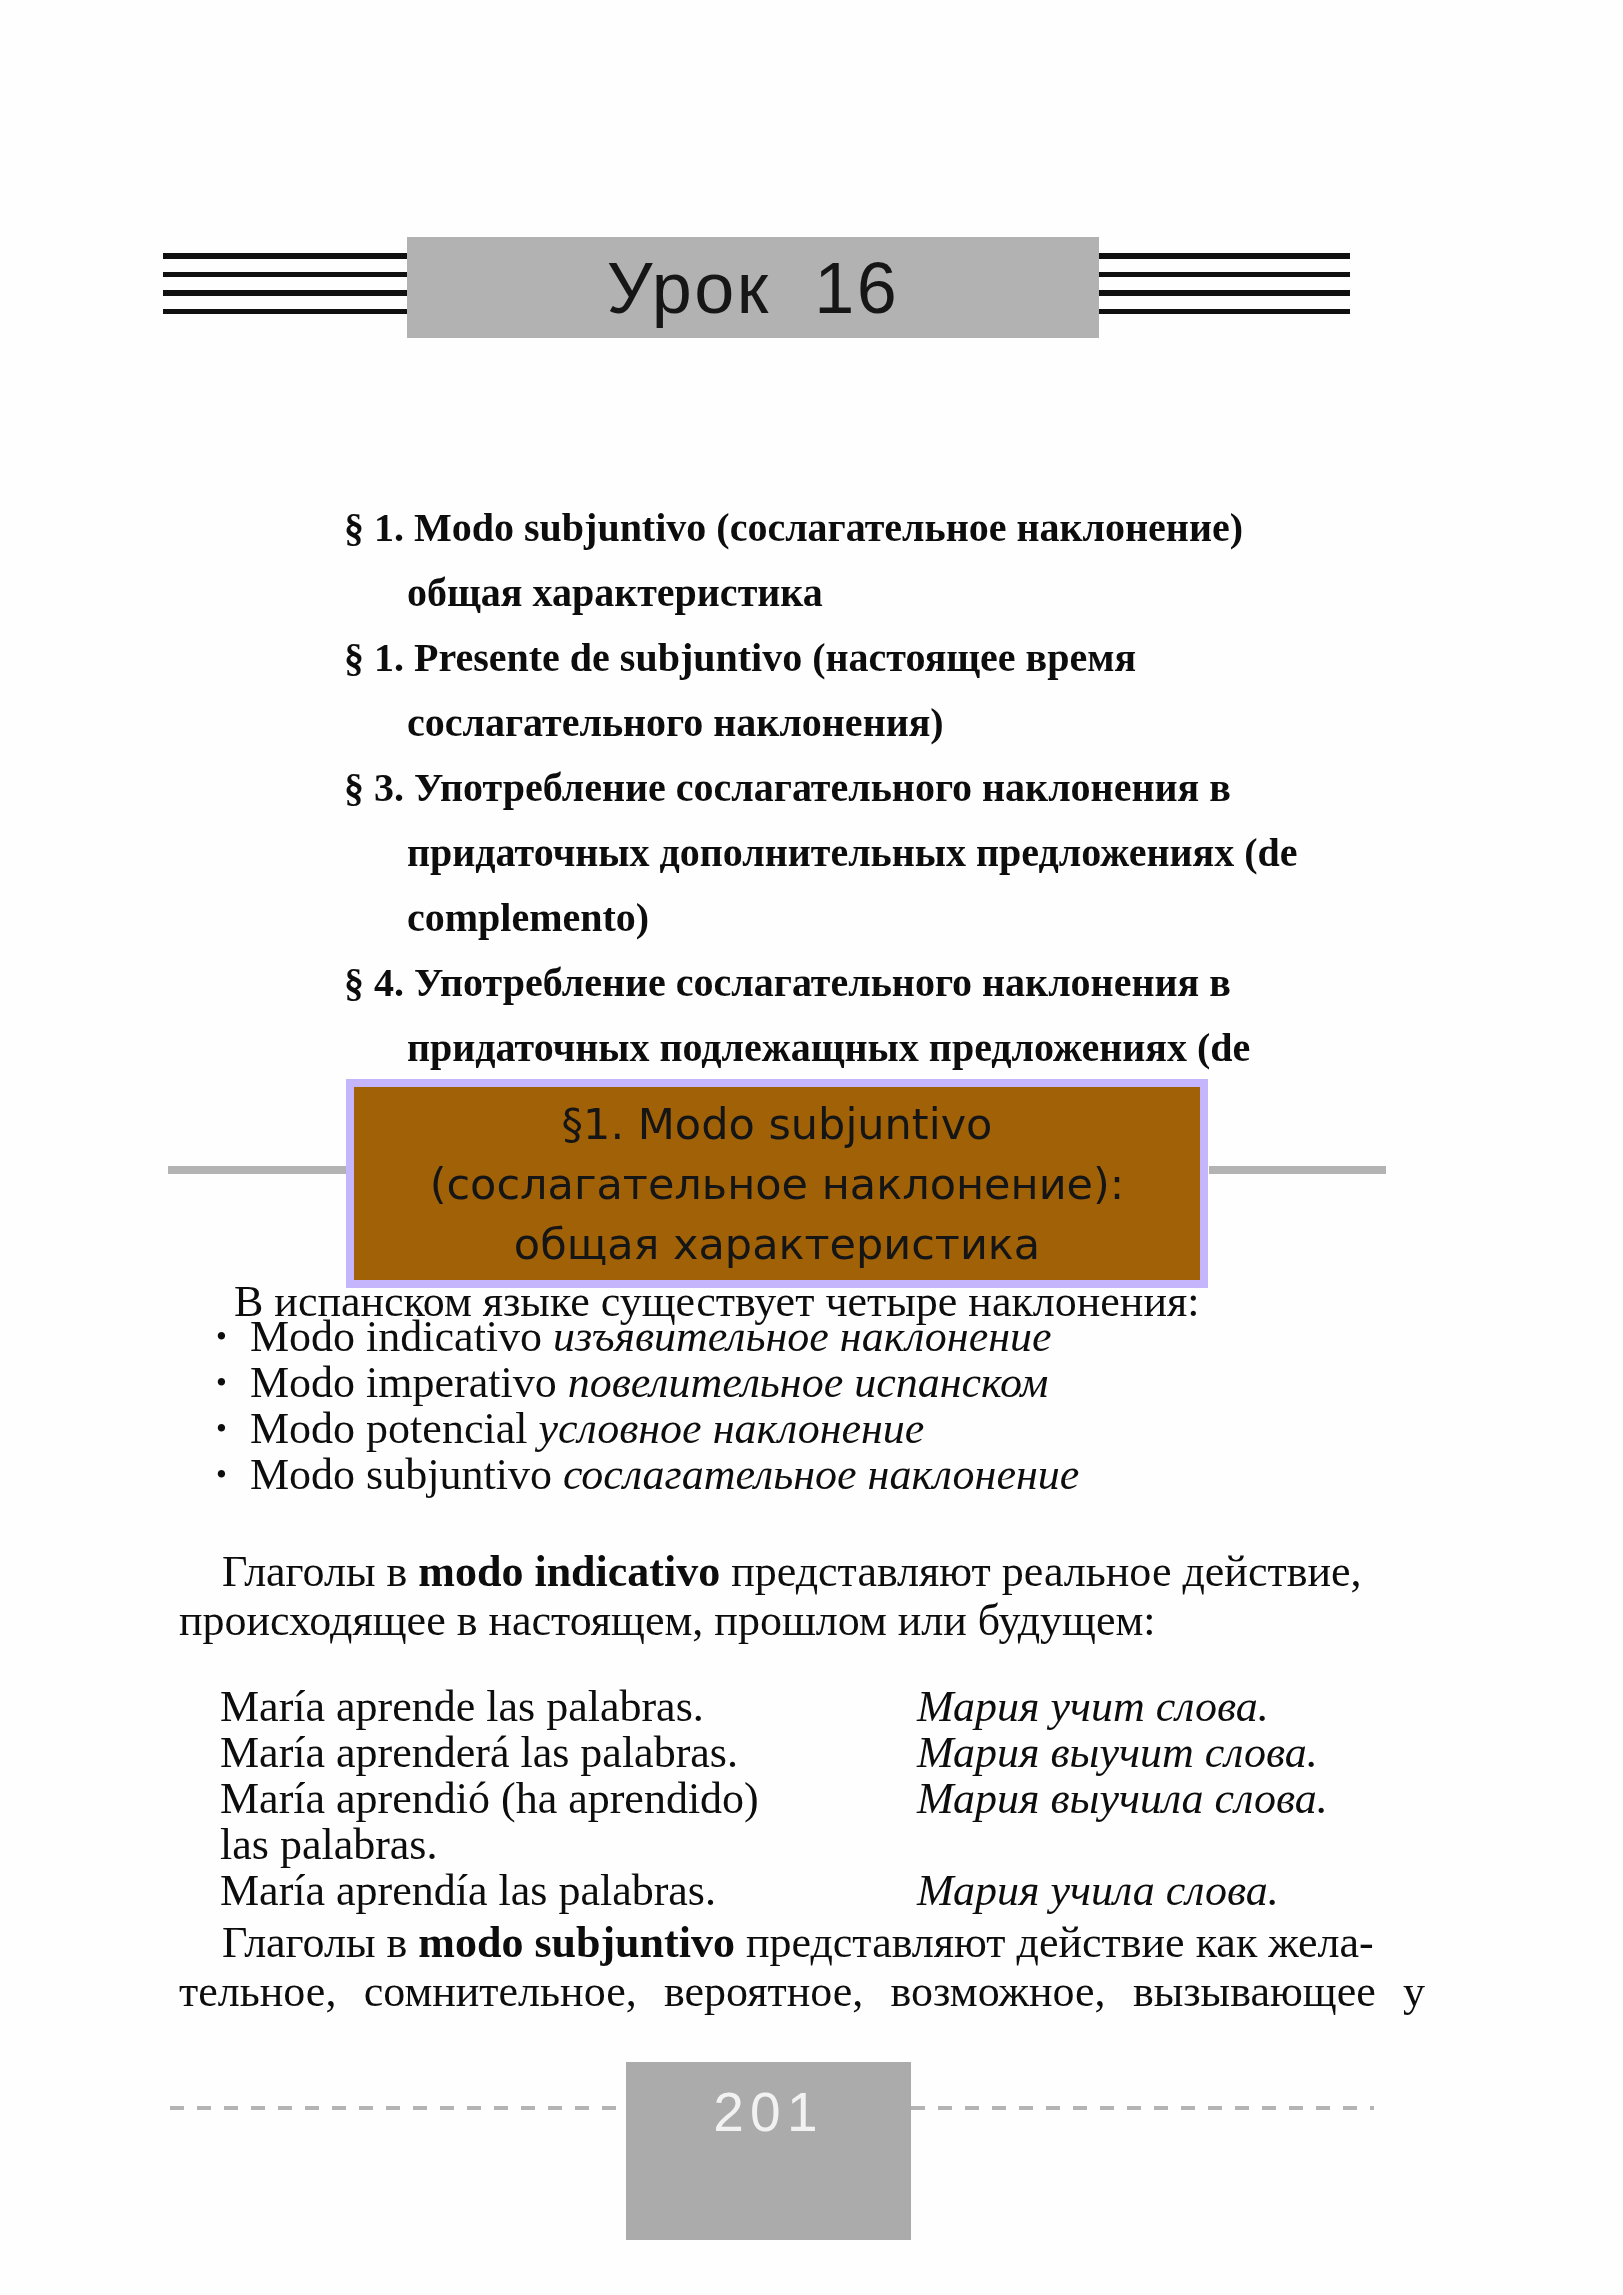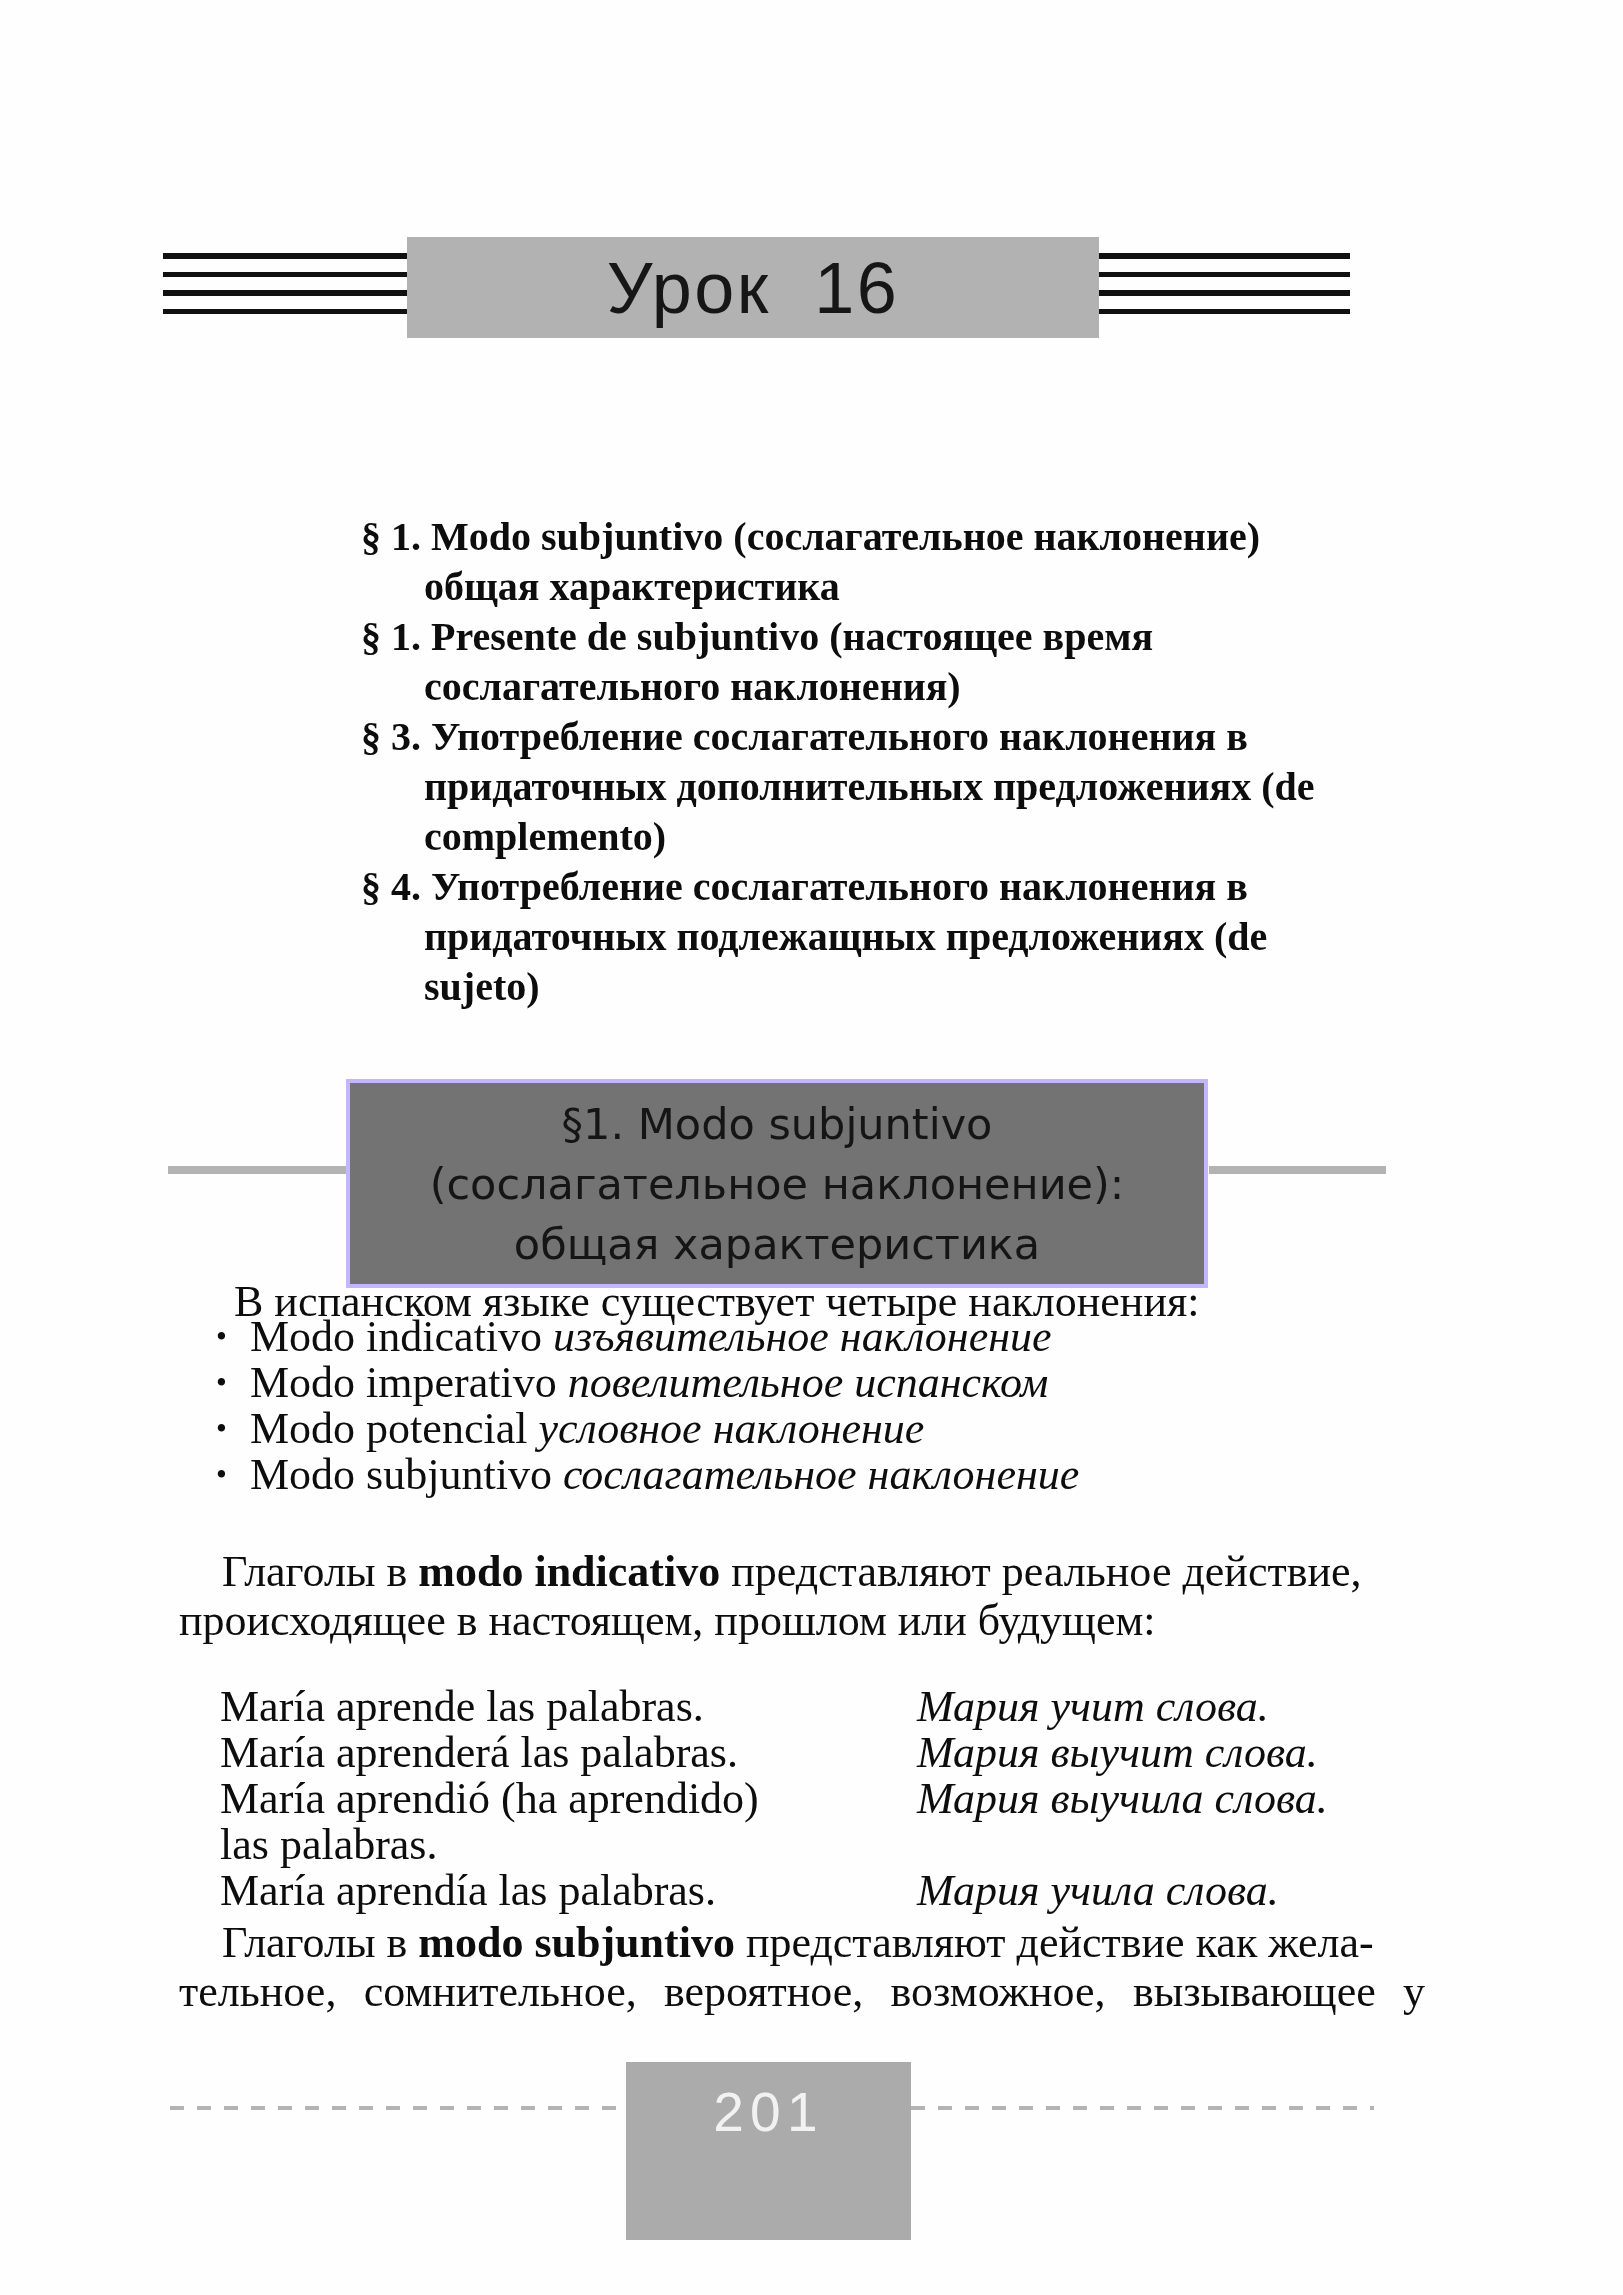--- a/index.html
+++ b/index.html
@@ -23,32 +23,32 @@
     font-size:72px; letter-spacing:2.5px; word-spacing:21px; color:#161616;
   }
   .rules{position:absolute; width:248px;}
   .rules .bar{height:5.6px; background:#101010; margin-bottom:13px;}
   .rules .bar:last-child{margin-bottom:0;}
   .rules-left{left:163px; top:253px; width:244px;}
   .rules-right{left:1099px; top:253px; width:251px;}
   
   .toc{
     position:absolute; left:344px; top:495px; width:977px;
-    font-size:40px; line-height:50px; font-weight:bold;
-    list-style:none; margin:17px; padding:0;
+    font-size:40px; line-height:65px; font-weight:bold;
+    list-style:none; margin:0; padding:0;
   }
   .toc li{
     white-space:pre-line;
     padding-left:63px; text-indent:-63px;
     margin:0;
   }
   
   .section-box{
     position:absolute; left:346px; top:1079px; width:862px; height:209px;
-    box-sizing:border-box; border:4px solid #c4b5fd; background:#737373;
+    box-sizing:border-box; border:8px solid #c4b5fd; background:#a16207;
     display:flex; align-items:center; justify-content:center;
     z-index:2;
   }
   .section-box .section-title{
     font-family:"DejaVu Sans", sans-serif;
     font-size:43px; line-height:60px; text-align:center; white-space:pre-line;
     color:#151515;
   }
   .connector{position:absolute; height:7.5px; background:#b3b3b3; top:1166px;}
   .connector-left{left:168px; width:179px;}

